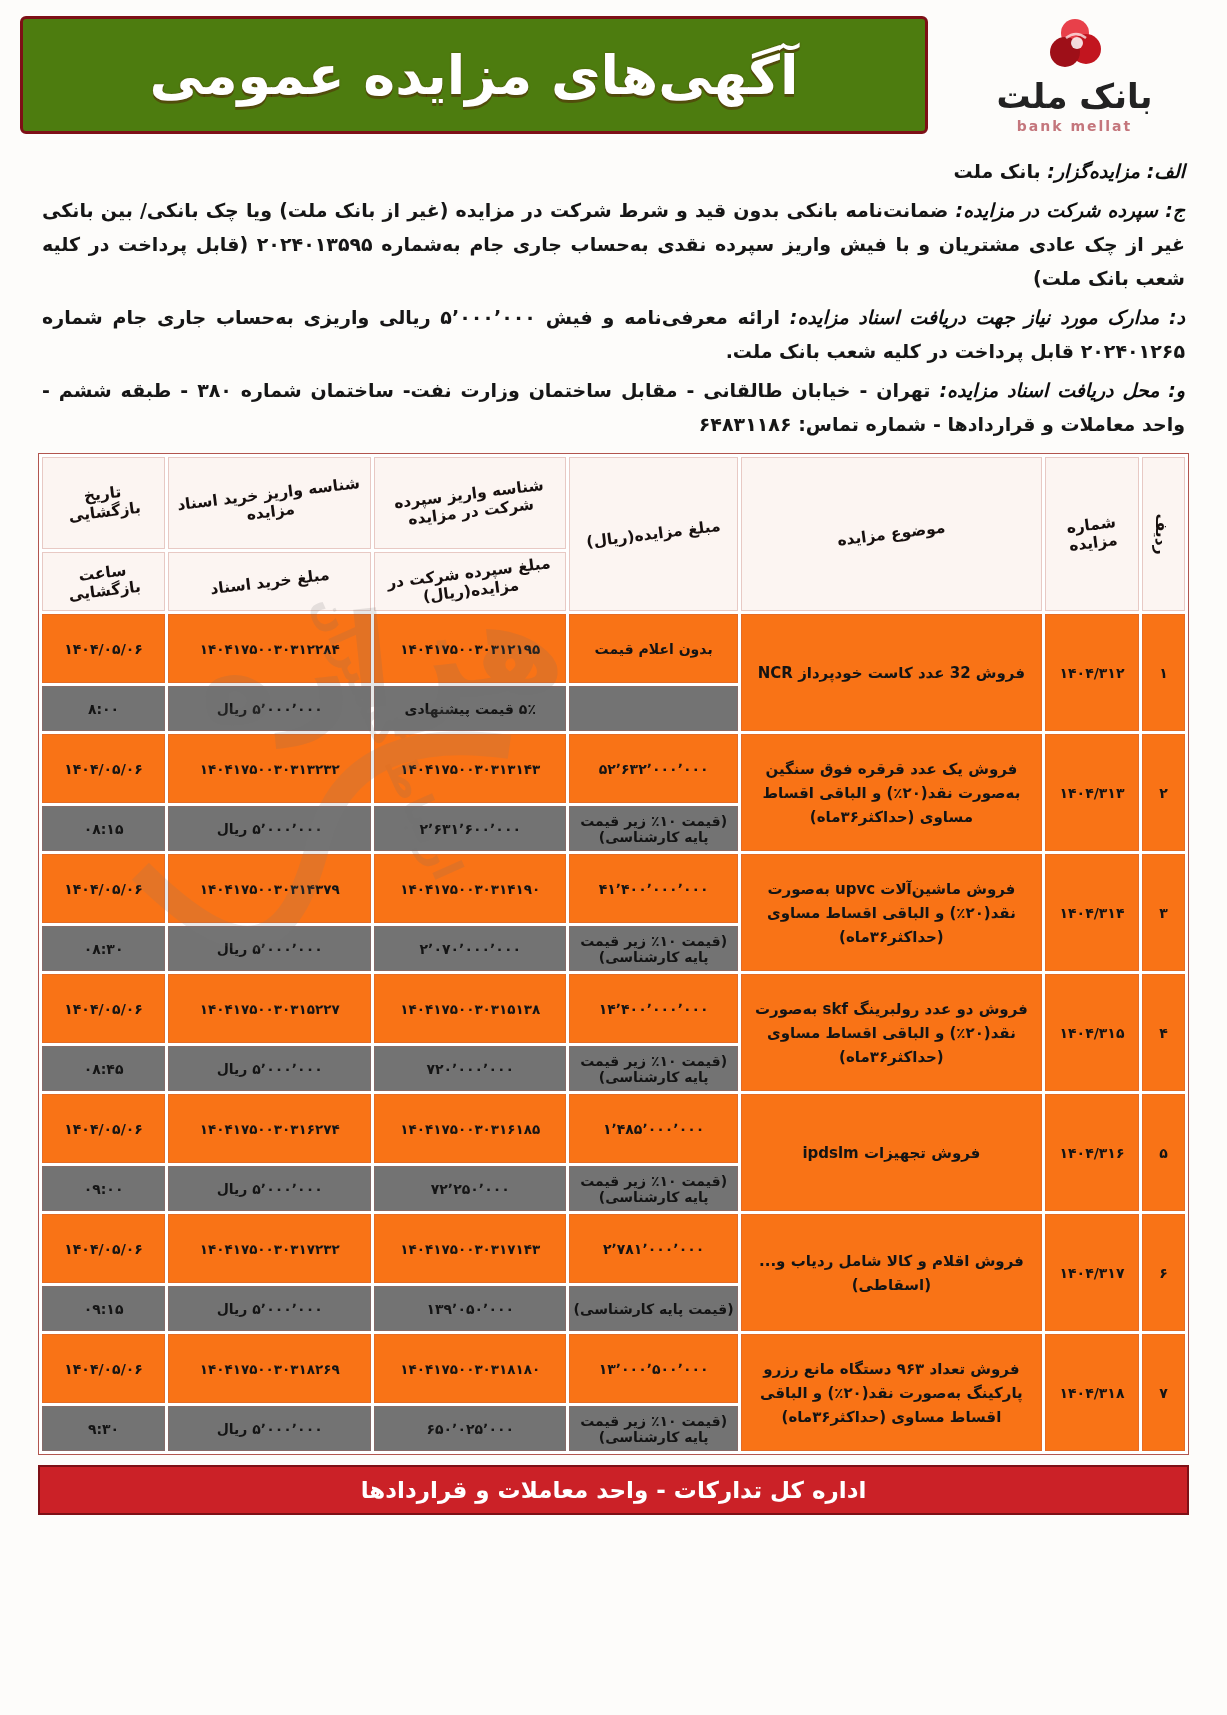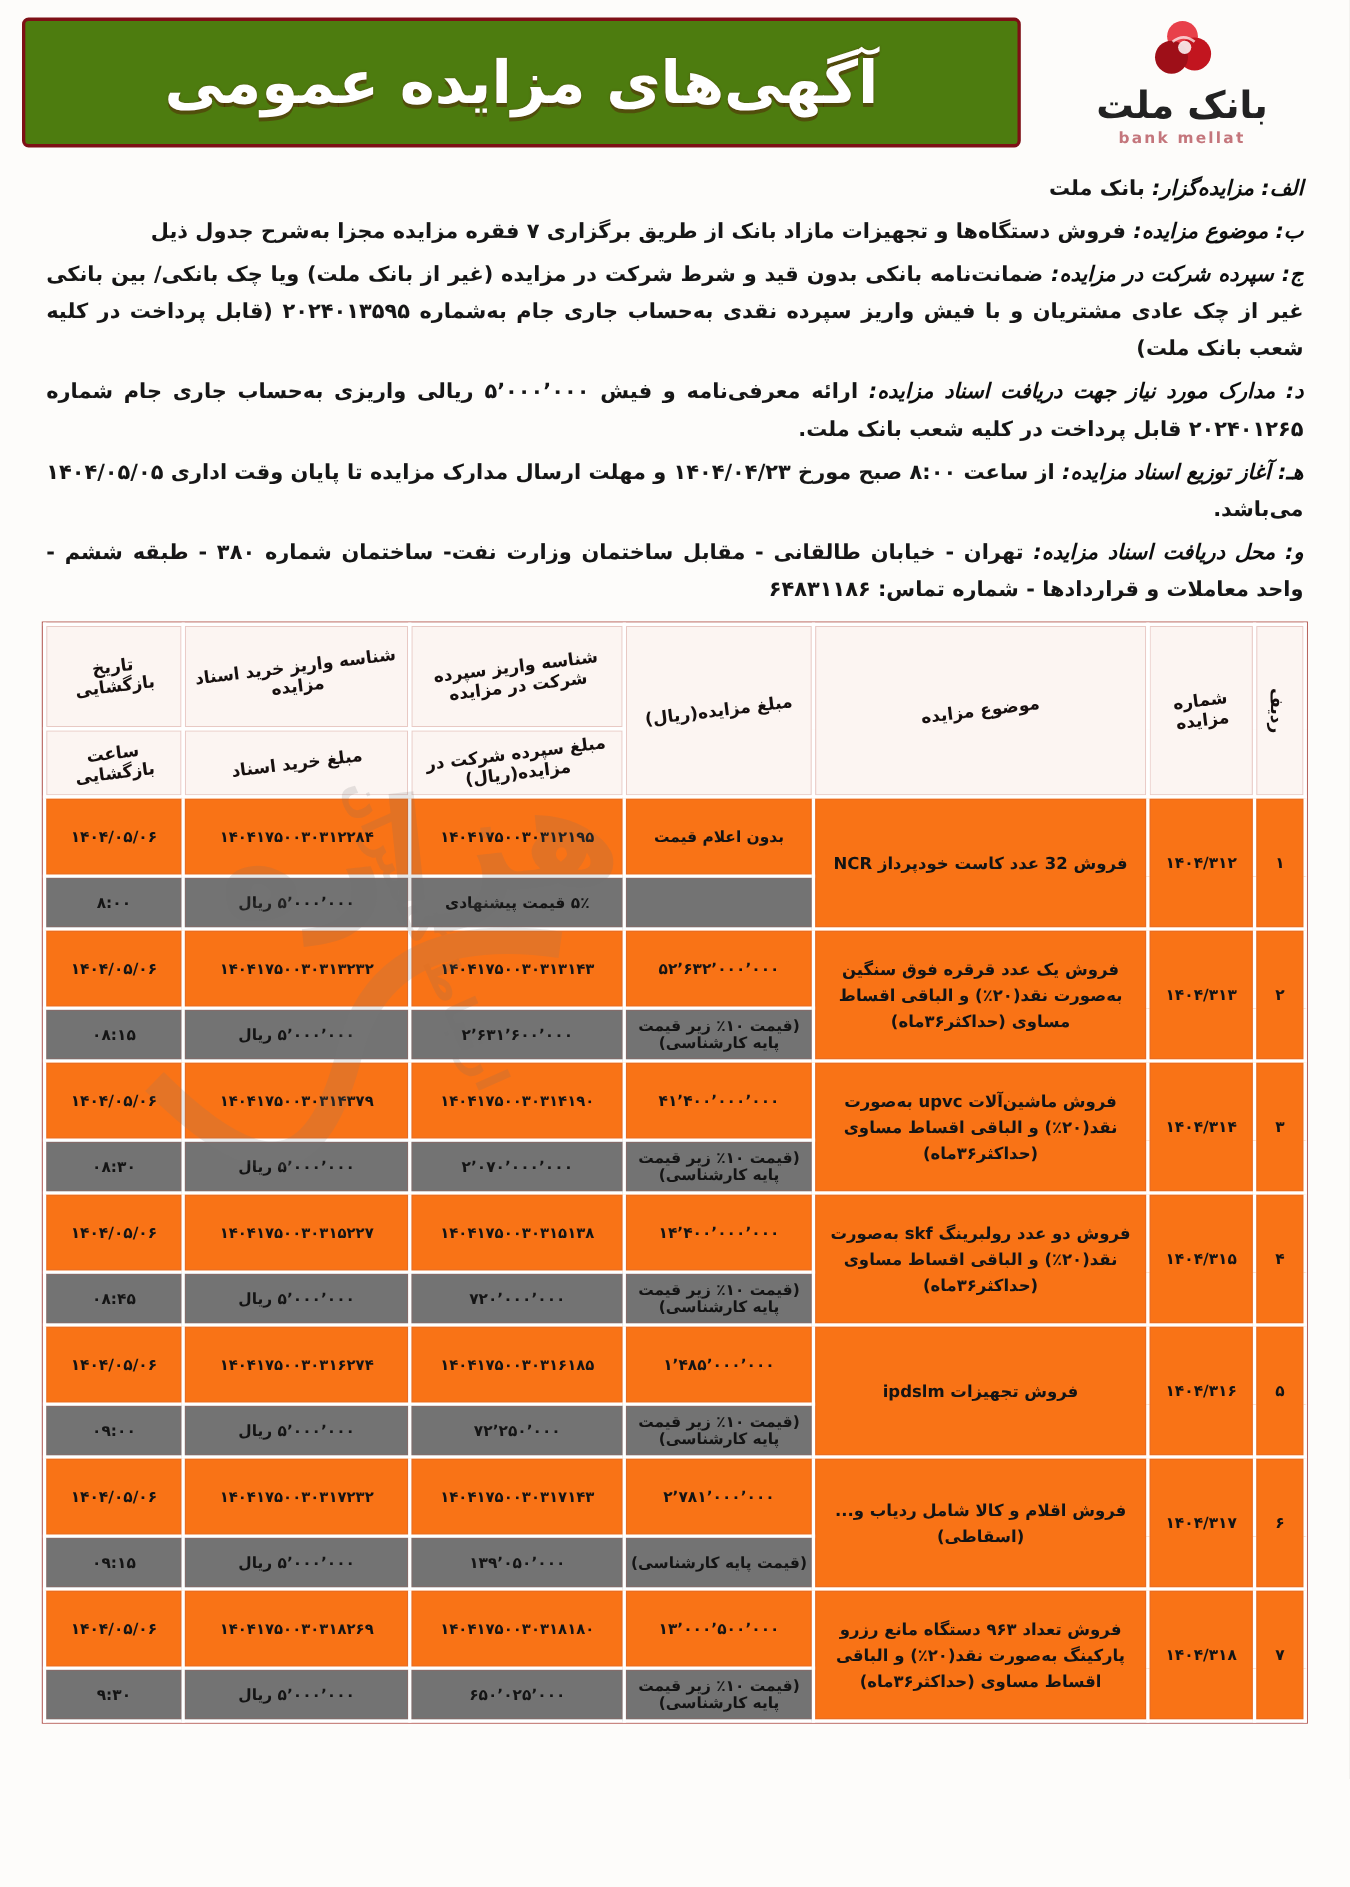--- a/index.html
+++ b/index.html
@@ -83,24 +83,22 @@
       <div class="logo-fa">بانک ملت</div>
       <div class="logo-en">bank mellat</div>
     </div>
     <div class="banner">
       <div class="banner-title">آگهی‌های مزایده عمومی</div>
     </div>
   </div>
 
   <div class="notice">
     <p><b>الف: مزایده‌گزار:</b> <span>بانک ملت</span></p>
-    <p><b>ب: موضوع مزایده:</b> <span>فروش دستگاه‌ها و تجهیزات مازاد بانک از طریق برگزاری ۷ فقره مزایده مجزا به‌شرح جدول ذیل</span></p>
     <p><b>ج: سپرده شرکت در مزایده:</b> <span>ضمانت‌نامه بانکی بدون قید و شرط شرکت در مزایده (غیر از بانک ملت) ویا چک بانکی/ بین بانکی غیر از چک عادی مشتریان و با فیش واریز سپرده نقدی به‌حساب جاری جام به‌شماره ۲۰۲۴۰۱۳۵۹۵ (قابل پرداخت در کلیه شعب بانک ملت)</span></p>
     <p><b>د: مدارک مورد نیاز جهت دریافت اسناد مزایده:</b> <span>ارائه معرفی‌نامه و فیش ۵٬۰۰۰٬۰۰۰ ریالی واریزی به‌حساب جاری جام شماره ۲۰۲۴۰۱۲۶۵ قابل پرداخت در کلیه شعب بانک ملت.</span></p>
-    <p><b>هـ: آغاز توزیع اسناد مزایده:</b> <span>از ساعت ۸:۰۰ صبح مورخ ۱۴۰۴/۰۴/۲۳ و مهلت ارسال مدارک مزایده تا پایان وقت اداری ۱۴۰۴/۰۵/۰۵ می‌باشد.</span></p>
     <p><b>و: محل دریافت اسناد مزایده:</b> <span>تهران - خیابان طالقانی - مقابل ساختمان وزارت نفت- ساختمان شماره ۳۸۰ - طبقه ششم - واحد معاملات و قراردادها - شماره تماس: ۶۴۸۳۱۱۸۶</span></p>
   </div>
 
   <div class="table-wrap">
 
     <div class="watermark">
       <div class="wm-big">هزاره</div>
       <svg class="wm-swoosh" width="420" height="260" viewBox="0 0 420 260">
         <path d="M20 140 C 110 250, 160 240, 200 130 C 230 50, 300 30, 400 55" stroke="#7a7a7a" stroke-width="24" fill="none"></path>
       </svg>
@@ -244,14 +242,17 @@
           <td class="white">(قیمت ۱۰٪ زیر قیمت پایه کارشناسی)</td>
           <td class="white">۶۵۰٬۰۲۵٬۰۰۰</td>
           <td class="white">۵٬۰۰۰٬۰۰۰ ریال</td>
           <td class="white">۹:۳۰</td>
         </tr>
 
       </tbody>
     </table>
   </div>
 
+  <div class="footer">
+    <div class="footer-text">اداره کل تدارکات  -  واحد معاملات و قراردادها</div>
+  </div>
 
 </div>
 
 </body></html>

